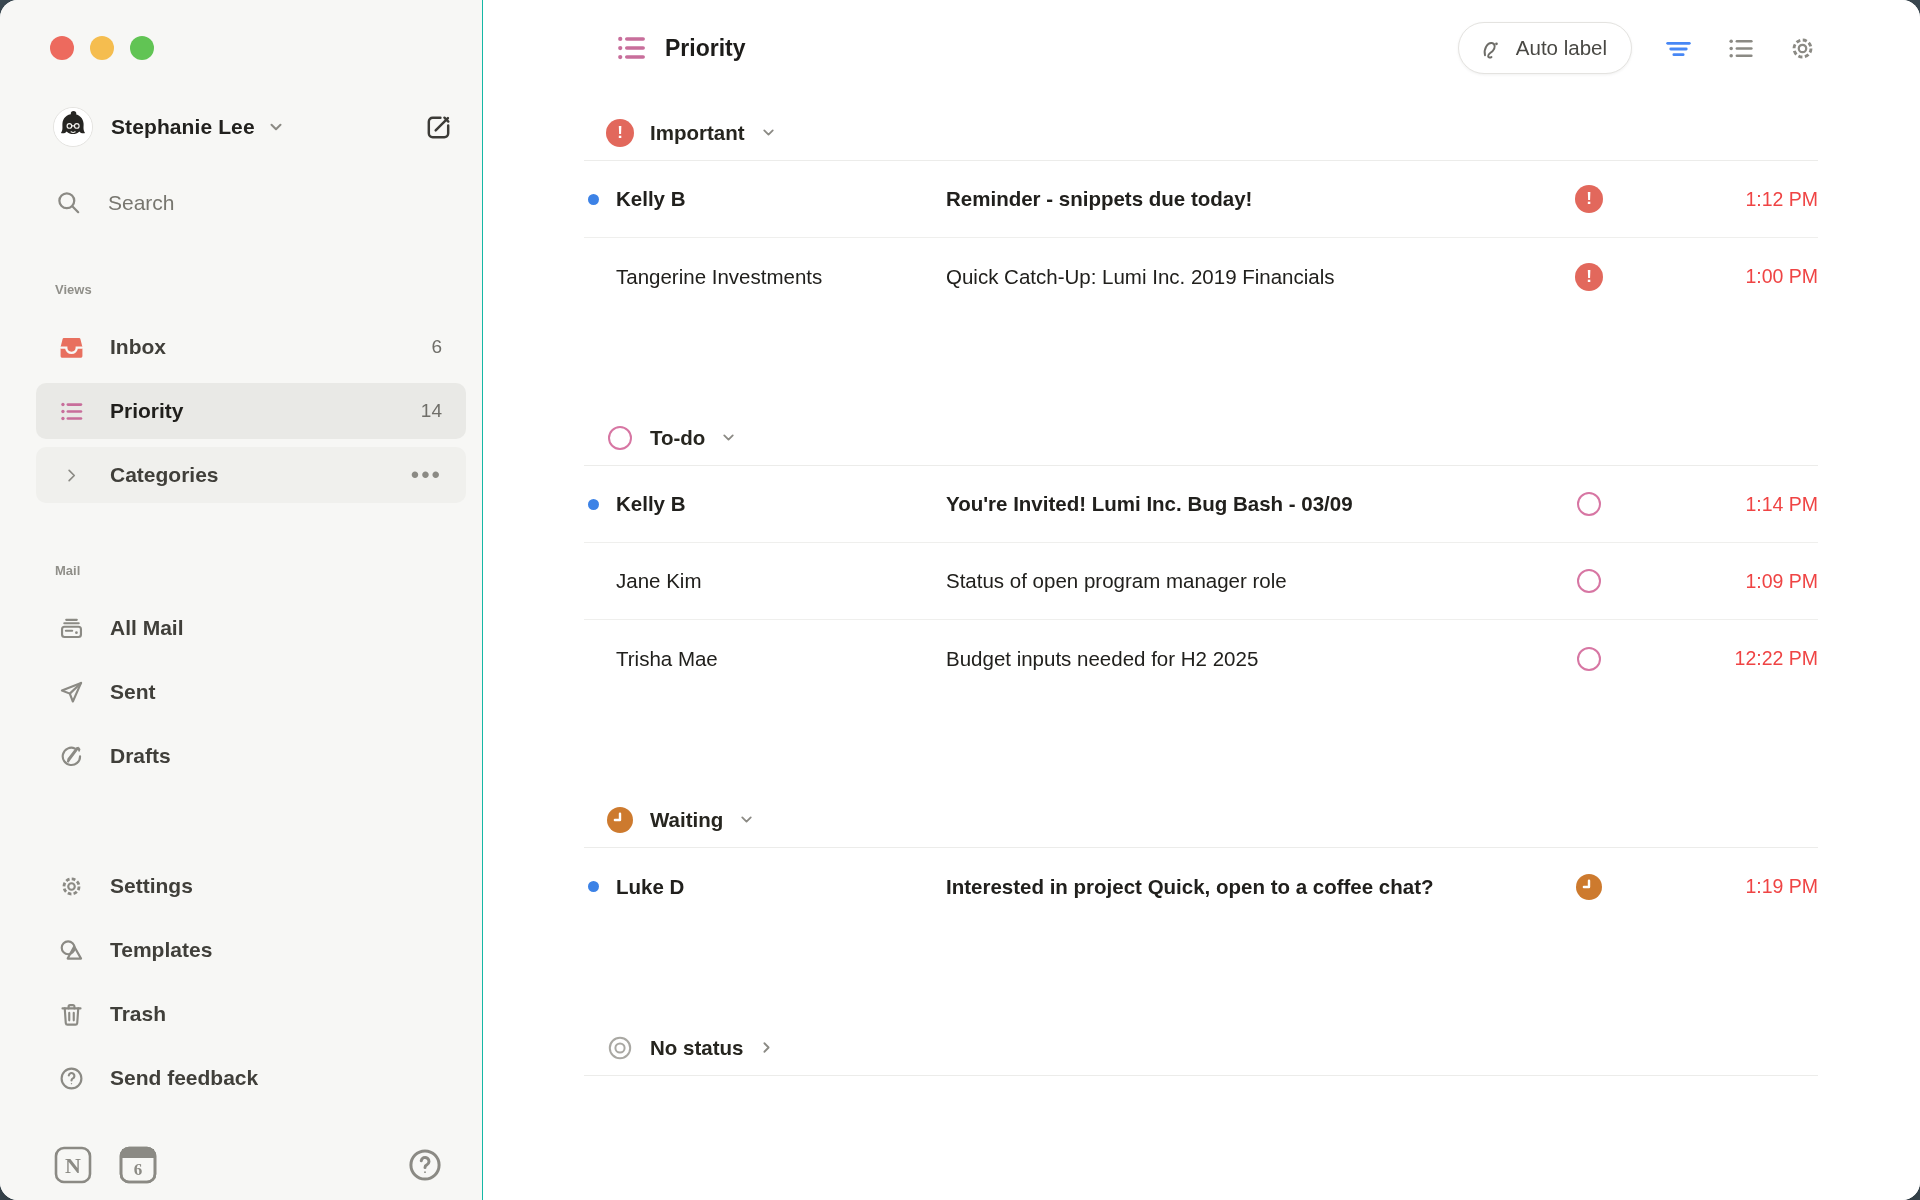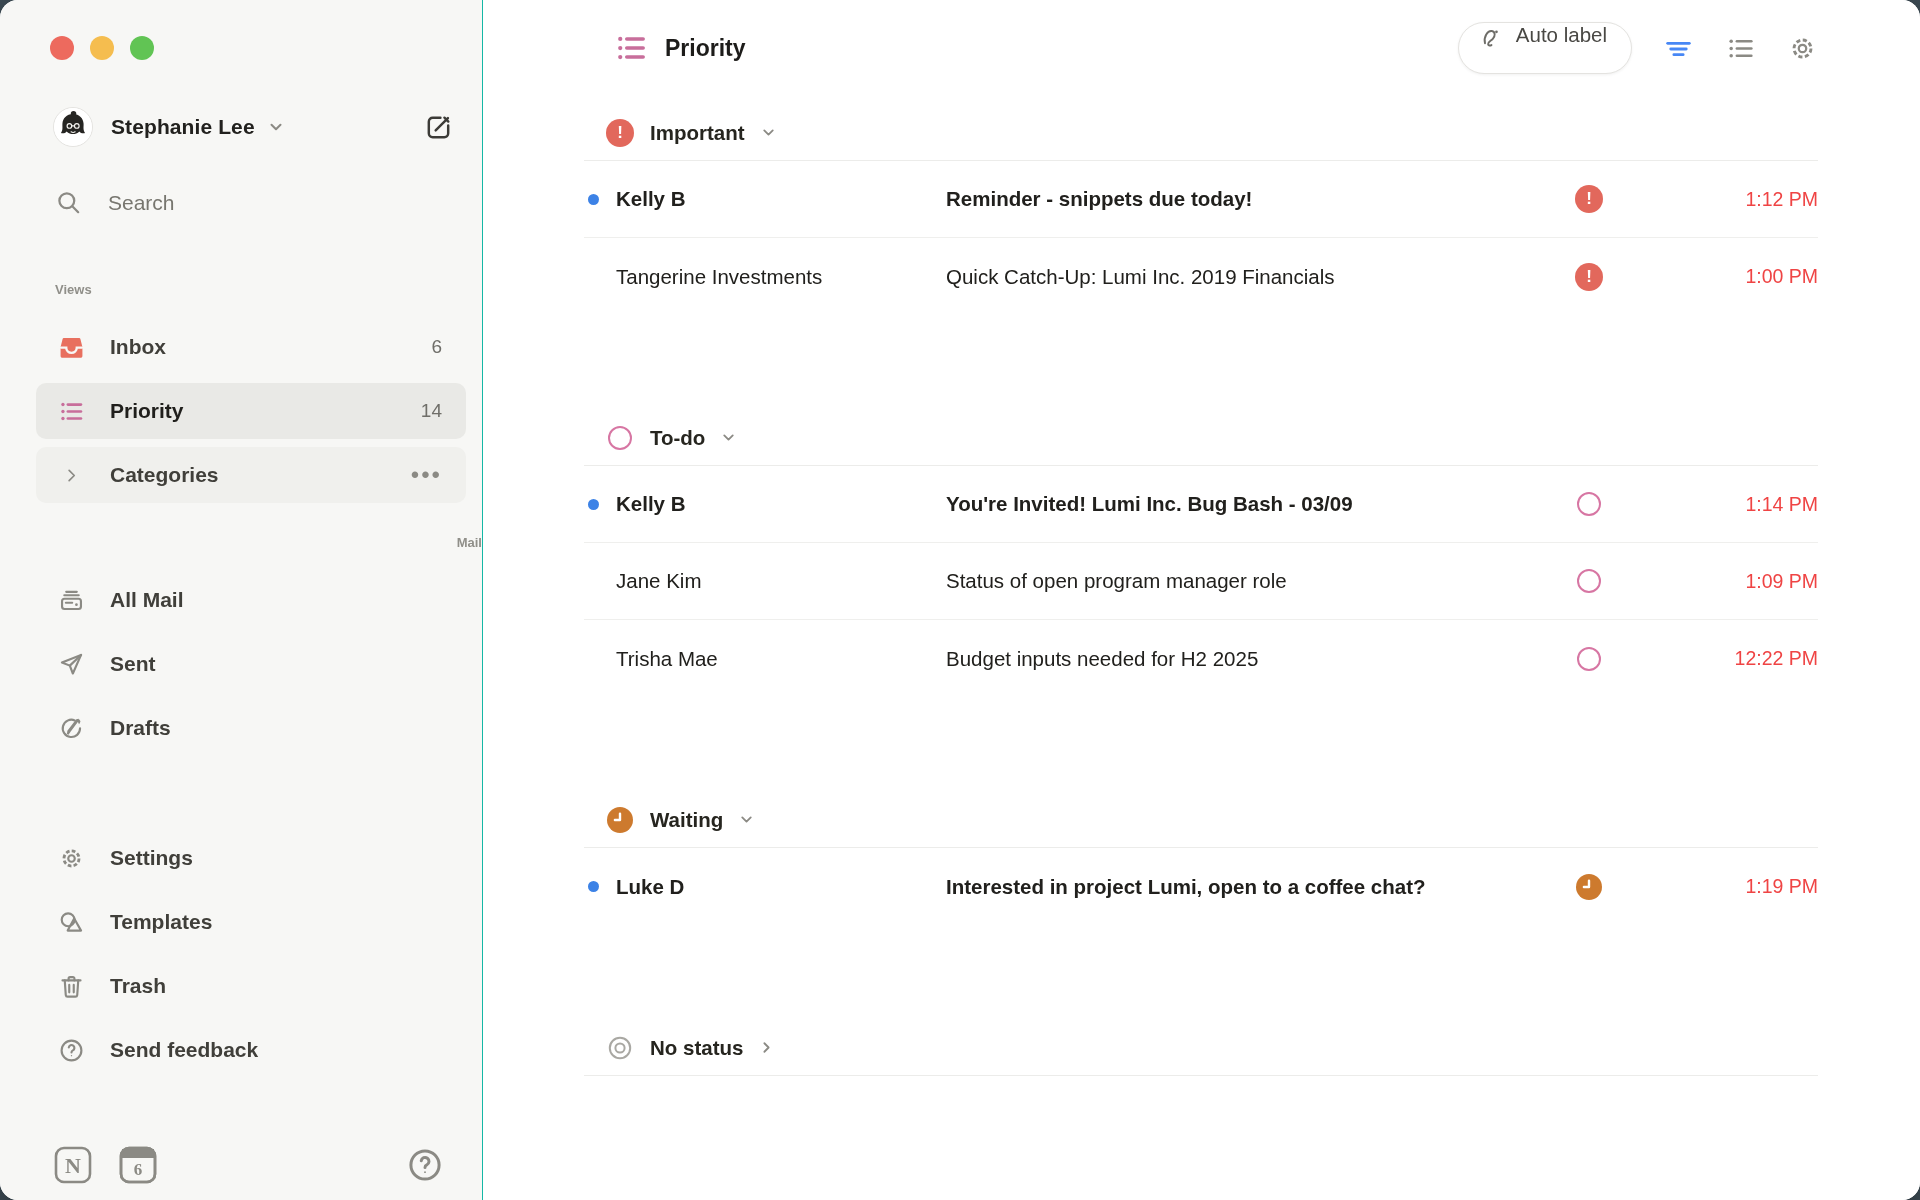--- a/index.html
+++ b/index.html
@@ -16,21 +16,21 @@
   .avatar{width:38px;height:38px;border-radius:50%;background:#fff;border:1px solid #E4E3E0;overflow:hidden;flex:0 0 auto;}
   .user-name{margin-left:18px;font-size:21px;font-weight:700;color:#22211E;letter-spacing:.1px;}
   .user-chev{margin-left:12px;color:#8B8A84;display:flex;}
   .compose{margin-left:auto;color:#3C3B37;display:flex;cursor:pointer;}
 
   .search-row{display:flex;align-items:center;margin:42px 28px 0 35px;color:#8B8A84;}
   .search-label{margin-left:26px;font-size:21px;color:#77766F;text-align:center;}
 
   .sec-label{margin:0 0 0 35px;font-size:13px;font-weight:600;color:#908F89;}
   .sec-label.views{margin-top:66px;}
-  .sec-label.mail{margin-top:24px;text-align:right;}
+  .sec-label.mail{margin-top:52px;}
   .items{margin-top:22px;}
   .sb-item{height:56px;margin:0 16px 8px 16px;border-radius:10px;display:flex;align-items:center;padding:0 24px 0 22px;box-sizing:border-box;cursor:pointer;}
   .sb-item.selected{background:#E9E9E6;}
   .sb-item.subtle{background:#F0F0ED;}
   .sb-icon{width:27px;height:27px;display:flex;align-items:center;justify-content:center;color:#8B8A84;flex:0 0 auto;}
   .sb-icon svg{width:100%;height:100%;}
   .icon-inbox{color:#E8705F;}  .icon-priority{color:#C86E9B;}
   .sb-label{margin-left:25px;font-size:21px;color:#403F3A;font-weight:bold;}
   .sb-item.selected .sb-label{font-weight:700;color:#201F1C;}
   .sb-count{margin-left:auto;font-size:19px;color:#6F6E69;}
@@ -41,21 +41,21 @@
   .fico.notion{width:40px;height:40px;}
   .fico.cal{width:40px;height:40px;margin-left:25px;}
   .fico.qmark{margin-left:auto;width:36px;height:36px;}
 
   
   .main{flex:1;background:#FFFFFF;padding:0 102px 0 101px;box-sizing:border-box;overflow:hidden;}
   .main-header{height:96px;display:flex;align-items:center;padding-left:30px;}
   .title-icon{width:34px;height:34px;color:#C86E9B;display:flex;}
   .main-title{margin-left:17px;font-size:23px;font-weight:700;color:#1D1C1A;}
   .header-actions{margin-left:auto;display:flex;align-items:center;}
-  .auto-label{height:50px;border:1px solid #E4E3E0;border-radius:26px;background:#fff;display:flex;padding:0 24px 0 18px;box-shadow:0 1px 3px rgba(0,0,0,.06);cursor:pointer;}
+  .auto-label{height:50px;border:1px solid #E4E3E0;border-radius:26px;background:#fff;display:flex;align-items:center;padding:0 24px 0 18px;box-shadow:0 1px 3px rgba(0,0,0,.06);cursor:pointer;}
   .auto-label .al-icon{width:27px;height:27px;color:#6E6D68;display:flex;}
   .auto-label .al-text{margin-left:12px;font-size:20.5px;color:#494844;}
   .hbtn{width:31px;height:31px;margin-left:31px;color:#8B8A84;display:flex;cursor:pointer;}
   .hbtn.filter{color:#4787F5;}
 
   .group-header{height:56px;display:flex;align-items:center;padding-left:22px;border-bottom:1px solid #ECECEA;box-sizing:border-box;}
   .group{margin-top:95px;}
   .group:first-of-type{margin-top:9px;}
   .g-badge{width:28px;height:28px;display:flex;align-items:center;justify-content:center;flex:0 0 auto;}
   .g-label{margin-left:16px;font-size:20.5px;font-weight:600;color:#26251F;}
@@ -410,21 +410,21 @@
                   <path d="M4 6l4 4 4-4"></path>
                 </svg>
               </span>
             </div>
             <div class="rows">
               <div class="row unread">
                 <span class="dot-col">
                   <span class="unread-dot"></span>
                 </span>
                 <span class="sender">Luke D</span>
-                <span class="subject">Interested in project Lumi, open to a coffee chat?</span>
+                <span class="subject">Interested in project Quick, open to a coffee chat?</span>
                 <span class="badge-col">
                   <span class="badge-waiting">
                     <svg width="28" height="28" viewBox="0 0 28 28">
                       <circle cx="14" cy="14" r="13" fill="#CD7A2E"></circle>
                       <path d="M14 7.6V14H8.9" stroke="#fff" stroke-width="2.4" fill="none" stroke-linecap="round" stroke-linejoin="round"></path>
                     </svg>
                   </span>
                 </span>
                 <span class="time">1:19 PM</span>
               </div>

